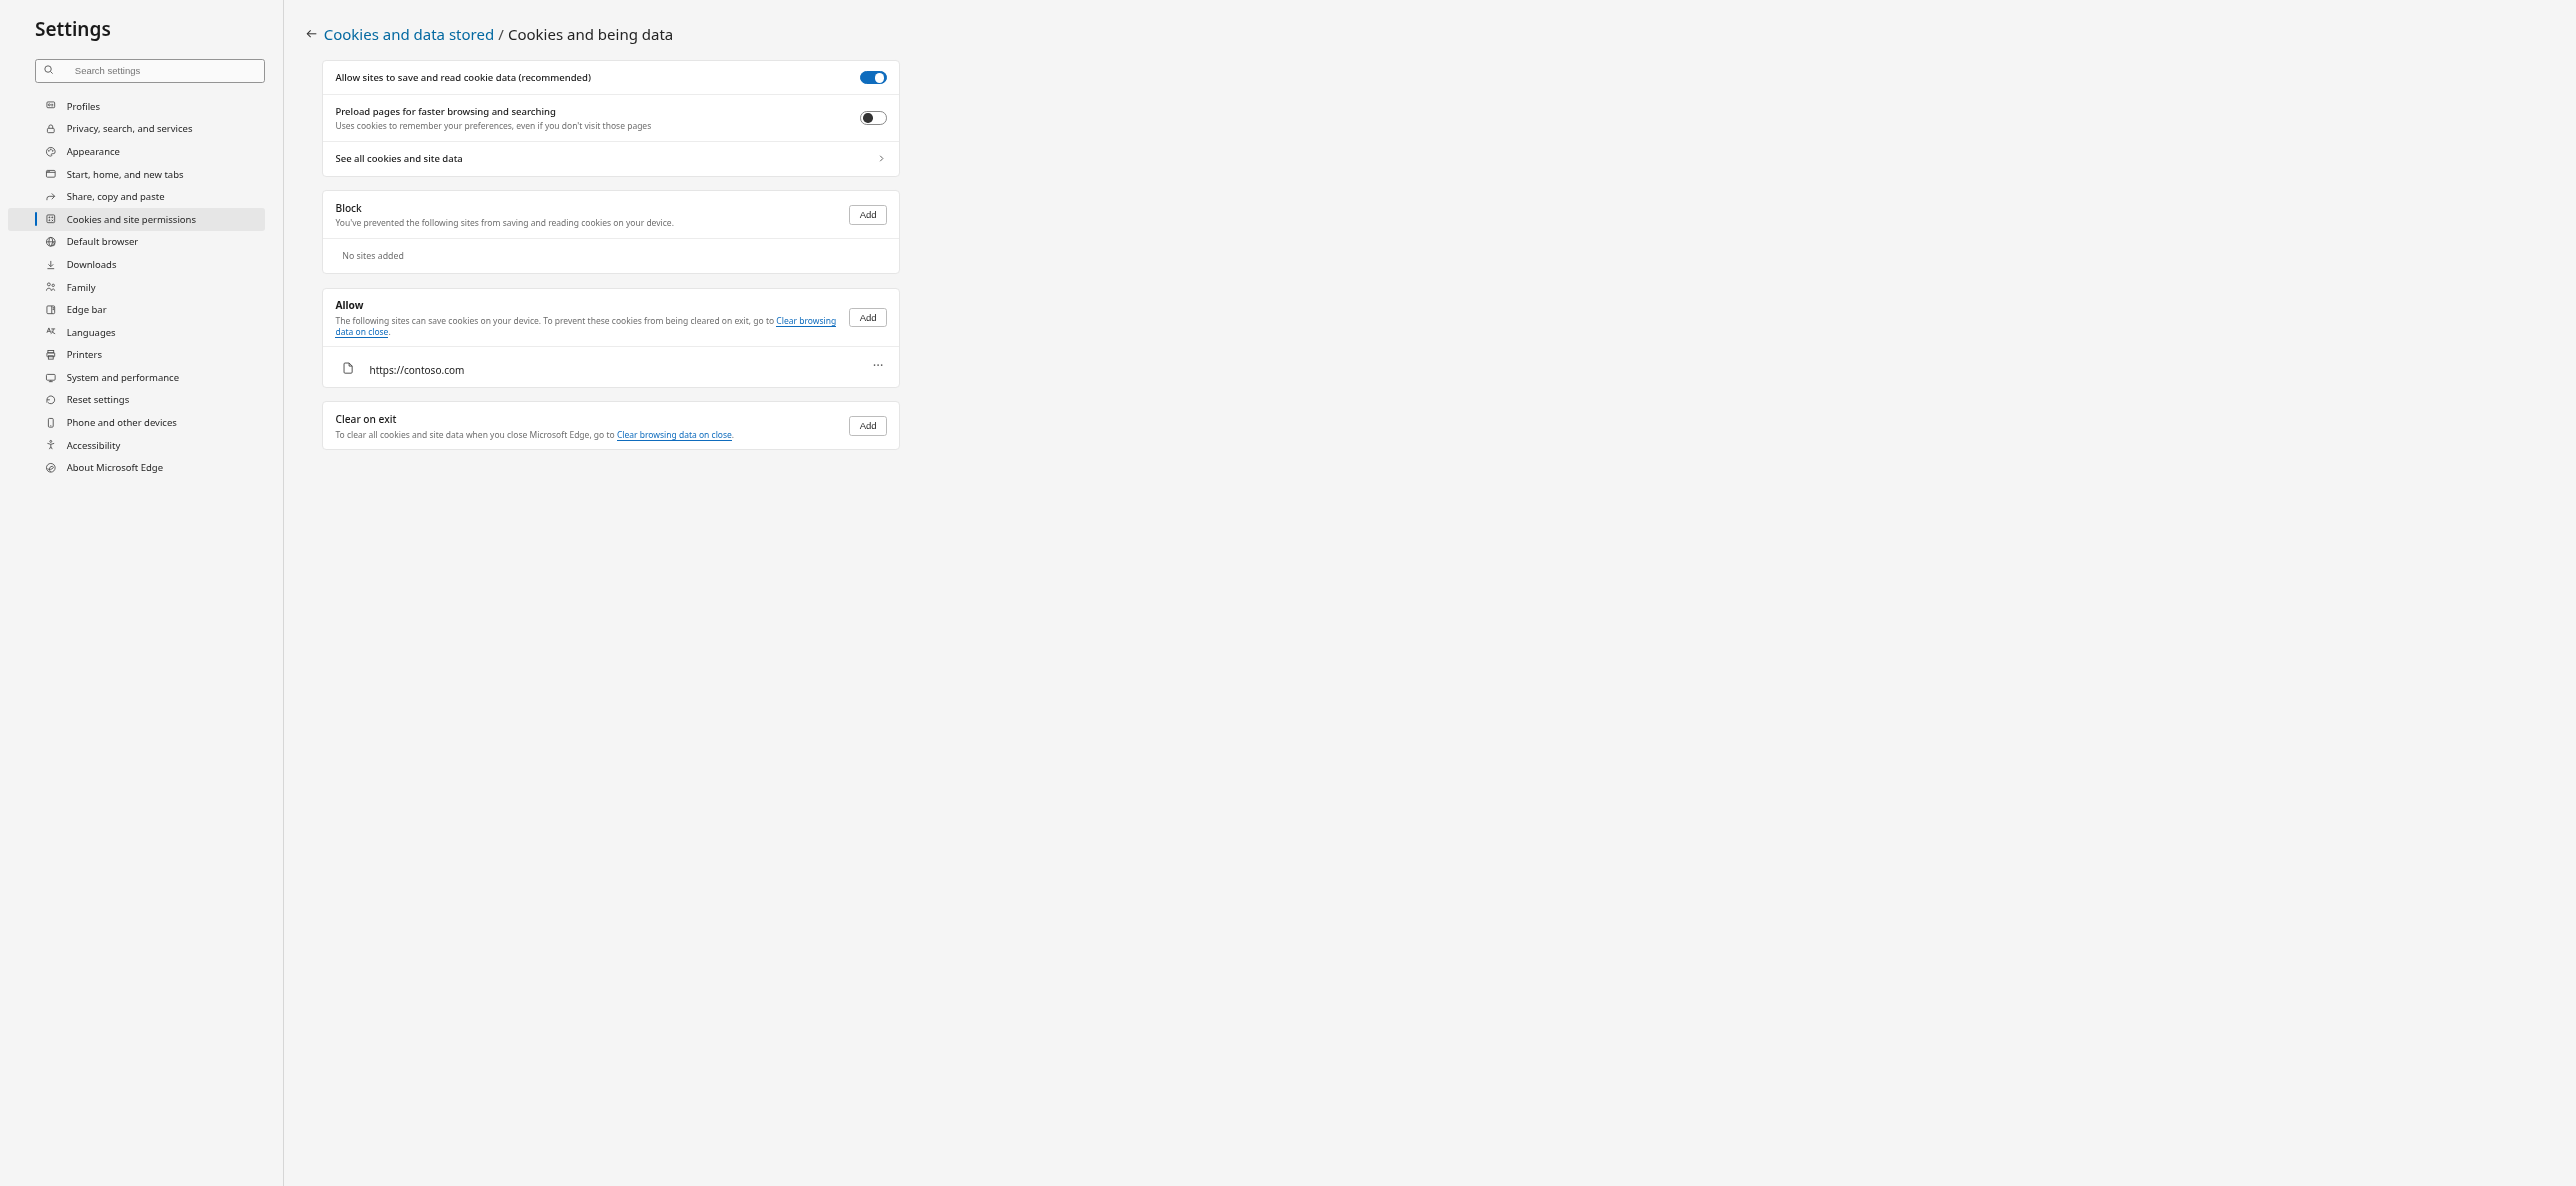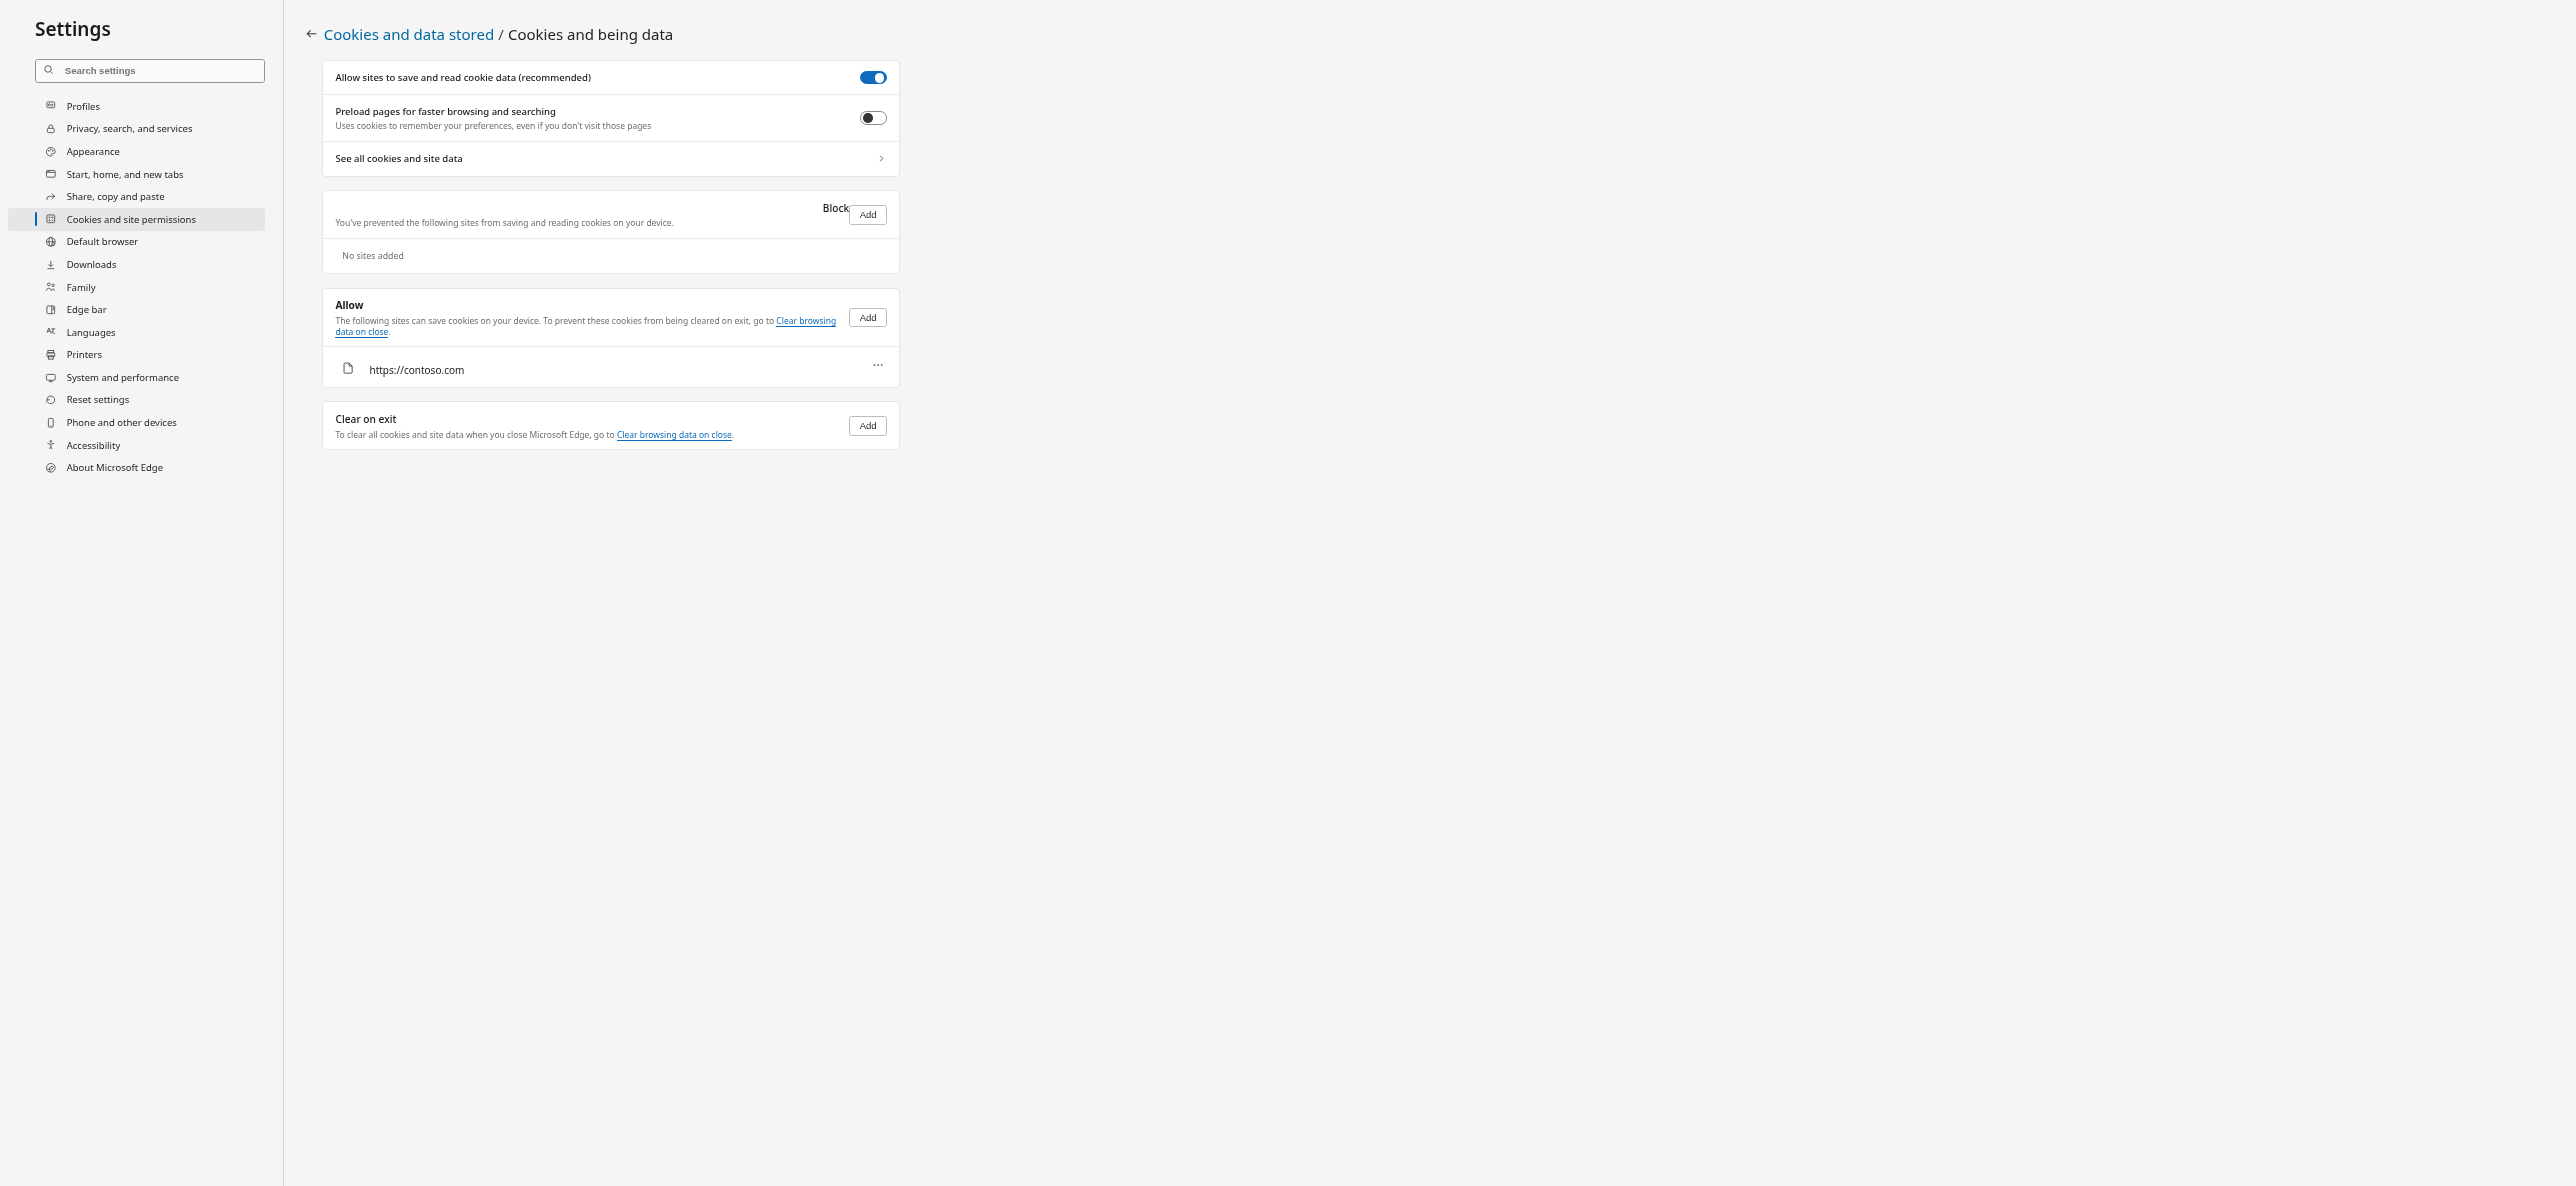--- a/index.html
+++ b/index.html
@@ -32,24 +32,23 @@
       border-radius: 2.7px;
       padding: 4.1px 6.8px;
       margin-bottom: 12.2px;
       background: #fafafa;
     }
     .search-wrap svg { flex-shrink:0; color:#555; }
     .search-wrap input {
       border: none; outline: none;
       background: transparent;
       font-size: 9.5px;
-      margin-left: 11px;
+      margin-left: 21px;
       width: 100%;
       color: #333;
-      font-weight: bold;
     }
     .nav-list { list-style: none; margin-left: -27px; }
     .nav-item {
       display: flex;
       align-items: center;
       padding: 4.8px 6.8px 4.8px 37px;
       cursor: pointer;
       position: relative;
       border-radius: 2.7px;
       font-size: 9.5px;
@@ -378,21 +377,21 @@
           <svg width="11" height="11" viewBox="0 0 24 24" fill="none" stroke="currentColor" stroke-width="2">
               <polyline points="9 18 15 12 9 6"></polyline>
             </svg>
         </span>
       </div>
     </div>
 
     <div class="card">
       <div class="row">
         <div class="row-text">
-          <div class="row-title" style="font-size:10.2px;text-align:right;">Block</div>
+          <div class="row-title" style="font-size:10.2px;">Block</div>
           <div class="row-sub">You've prevented the following sites from saving and reading cookies on your device.</div>
         </div>
         <button class="add-btn">Add</button>
       </div>
       <div class="empty-note">No sites added</div>
     </div>
 
     <div class="card">
       <div class="row">
         <div class="row-text">

